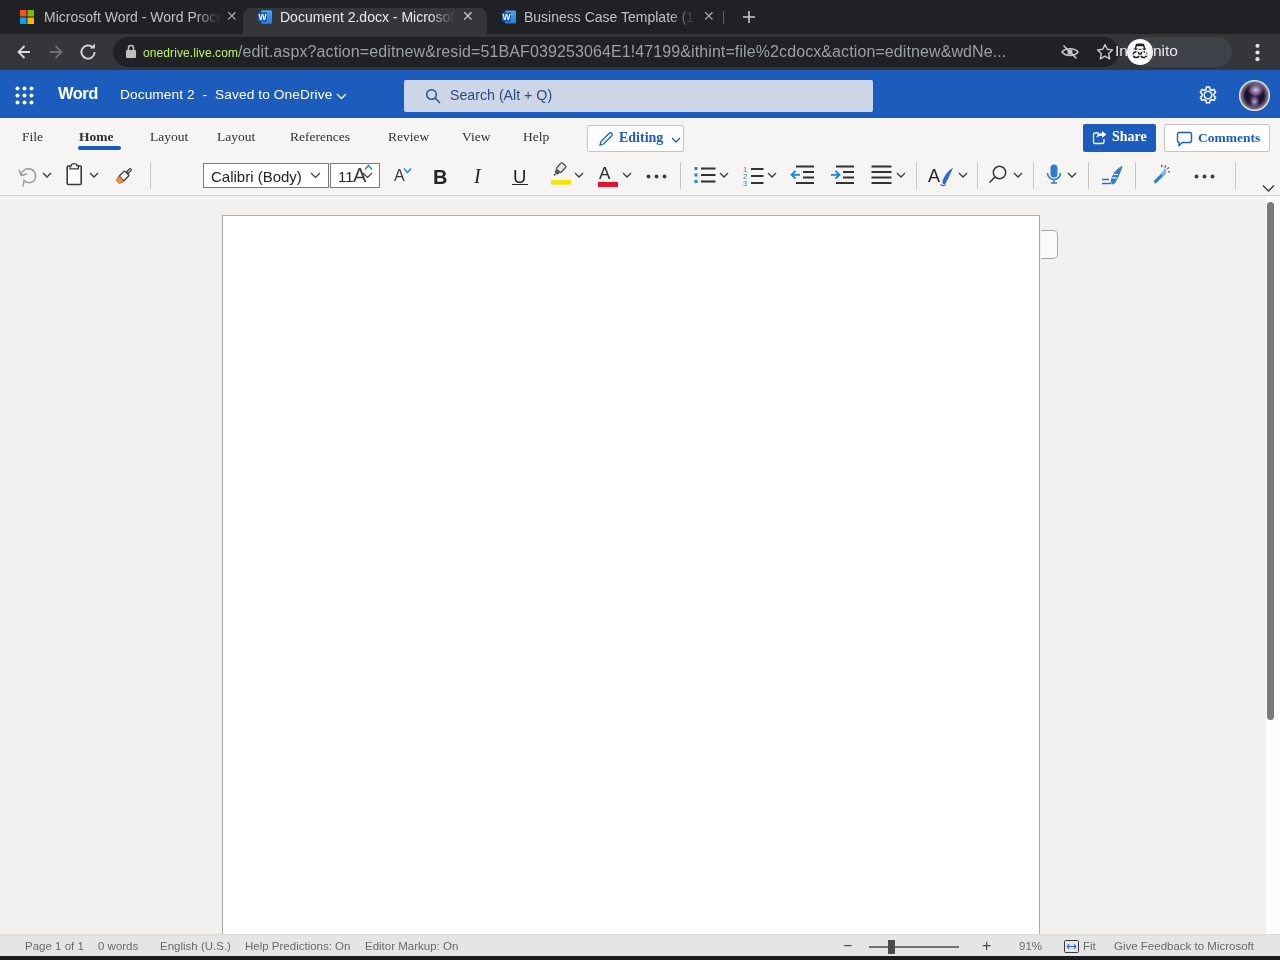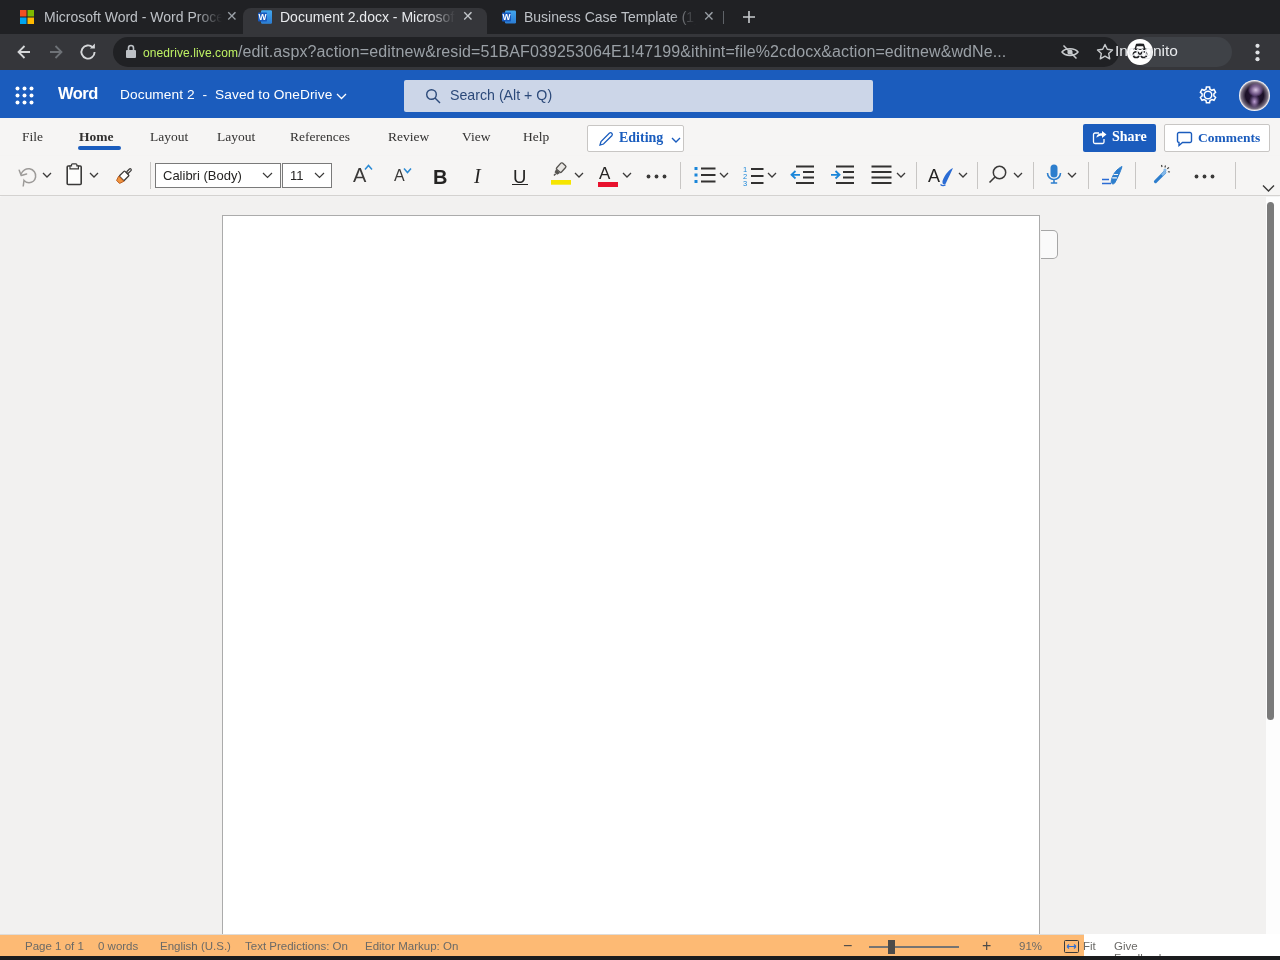--- a/index.html
+++ b/index.html
@@ -29,31 +29,31 @@
 #menurow { left:0; top:118px; width:1280px; height:38px; background:#f6f5f4;font-family:Liberation Serif, serif; }
 .mitem { position:absolute; top:11px; font-size:13.5px; color:#323130; }
 #homeul { left:78px; top:28px; width:43px; height:3.5px; background:#1a5dbe; border-radius:2px; }
 #editbtn { left:587px; top:7px; width:97px; height:27px; background:#fff; border:1px solid #c8c6c4; border-radius:2px; color:#1a5dbe; font-size:14px; font-weight:600; }
 #sharebtn { left:1083px; top:6px; width:73px; height:28px; background:#1b5cbd; border-radius:2px; color:#fff; font-size:14px; font-weight:600;padding-left:24px; }
 #combtn { left:1164px; top:6px; width:106px; height:28px; background:#fff; border:1px solid #c8c6c4; border-radius:2px; color:#1b5cbd; font-size:14px; font-weight:600; }
 
 
 #toolbar { left:0; top:156px; width:1280px; height:40px; background:#f6f5f4; border-bottom:1px solid #d4d2d0; box-shadow:0 1px 2px rgba(0,0,0,0.08); }
 .tsep { position:absolute; top:6px; width:1px; height:27px; background:#c8c6c4; }
-.combo { position:absolute; top:7px; height:25px; background:#fff; border:1px solid #7a7a7a; font-size:13px; color:#252423; }
+.combo { position:absolute; top:7px; height:25px; background:#fff; border:1px solid #7a7a7a; font-size:15px; color:#252423;margin-left:48px; }
 
 
 #canvas { left:0; top:197px; width:1280px; height:737px; background:#f2f1f0; }
 #page { left:222px; top:18px; width:818px; height:719px; background:#fff; border:1px solid #ababab; border-bottom:none; }
 #commenttab { left:1041px; top:33px; width:17px; height:29px; background:#fafafa; border:1px solid #a6a6a6; border-left:none; border-radius:0 5px 5px 0; }
 #scrolltrack { left:1266px; top:0px; width:14px; height:737px; background:#fdfdfd; }
 #scrollthumb { left:1px; top:5px; width:7px; height:518px; background:#7a7a7a; border-radius:3.5px; }
 
 
-#statusbar { left:0; top:934px; width:1084px; height:21.5px; background:#fdba74; border-top:1px solid #dedcd9; font-size:11.5px; color:#6b6a67; }
+#statusbar { left:0; top:934px; width:1280px; height:21.5px; background:#e5e5e5; border-top:1px solid #dedcd9; font-size:11.5px; color:#6b6a67; }
 .sitem { position:absolute; top:5px; }
 #bottomstrip { left:0; top:955.5px; width:1280px; height:4.5px; background:#1b1c1e; }
 </style>
 </head>
 <body>
 
 <div class="abs" id="tabbar">
 
   <svg class="abs" style="left:20px;top:10px" width="14" height="14">
       <rect x="0" y="0" width="6.5" height="6.5" fill="#f25022"></rect>
@@ -393,21 +393,21 @@
   <div class="abs" id="commenttab"></div>
   <div class="abs" id="scrolltrack">
       <div class="abs" id="scrollthumb"></div>
     </div>
 </div>
 
 <div class="abs" id="statusbar">
   <div class="sitem" style="left:25px">Page 1 of 1</div>
   <div class="sitem" style="left:98px">0 words</div>
   <div class="sitem" style="left:160px">English (U.S.)</div>
-  <div class="sitem" style="left:245px">Text Predictions: On</div>
+  <div class="sitem" style="left:245px">Help Predictions: On</div>
   <div class="sitem" style="left:365px">Editor Markup: On</div>
   <div class="sitem" style="left:843px;top:2px;font-size:16px;color:#4d4b49">−</div>
   <div class="abs" style="left:869px;top:11px;width:90px;height:2px;background:#767472"></div>
   <div class="abs" style="left:888px;top:5px;width:7px;height:14px;background:#4d4b49"></div>
   <div class="sitem" style="left:982px;top:2px;font-size:16px;color:#4d4b49">+</div>
   <div class="sitem" style="left:1019px">91%</div>
   <svg class="abs" style="left:1064px;top:5px" width="15" height="13" viewBox="0 0 15 13">
       <rect x="0.5" y="0.5" width="14" height="12" rx="1" stroke="#3b3a39" fill="none"></rect>
       <path d="M3 6.5 h9 M3 6.5 l2-2 M3 6.5 l2 2 M12 6.5 l-2-2 M12 6.5 l-2 2" stroke="#2b6cd4" stroke-width="1.1" fill="none"></path>
     </svg>

